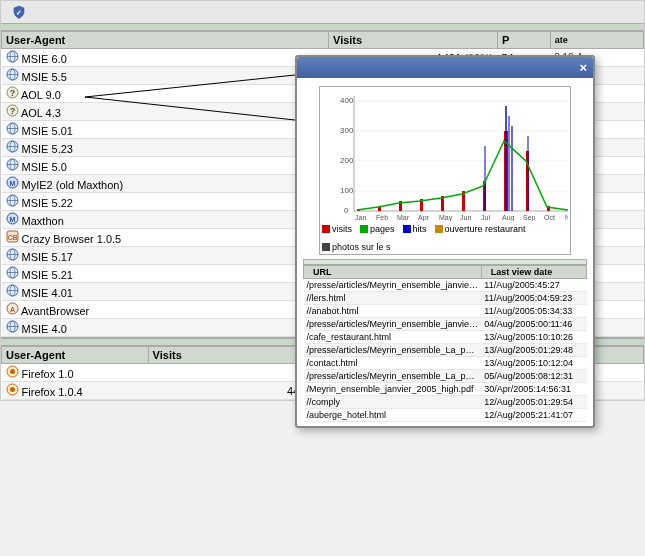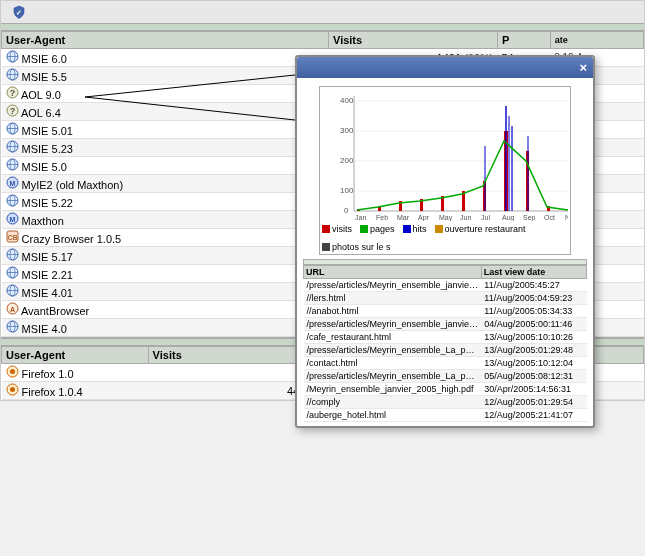--- a/index.html
+++ b/index.html
@@ -200,21 +200,21 @@
     }
 
     .last-pages-table {
       width: 100%;
       border-collapse: collapse;
       font-size: 9px;
     }
 
     .last-pages-table thead th {
       background: #d0d8d0;
-      padding: 1px 2px;
+      padding: 1px 9px;
       border: 1px solid #aaa;
       font-size: 9px;
     }
 
     .last-pages-table tbody td {
       padding: 1px 3px;
       border-bottom: 1px solid #e8e8e8;
       white-space: nowrap;
       overflow: hidden;
       max-width: 160px;
@@ -304,21 +304,21 @@
                 <text x="6.5" y="10" text-anchor="middle" font-size="9" fill="#555533" font-weight="bold">?</text>
               </svg> <span>AOL 9.0</span></td>
     <td class="visits-col">63 <span class="percent-col">(2%)</span></td>
     <td></td>
     <td class="date-col">3:34:4</td>
   </tr>
           <tr>
     <td><svg width="13" height="13" viewBox="0 0 13 13" xmlns="http://www.w3.org/2000/svg">
                 <circle cx="6.5" cy="6.5" r="5.5" fill="#eeeedd" stroke="#888855" stroke-width="1"></circle>
                 <text x="6.5" y="10" text-anchor="middle" font-size="9" fill="#555533" font-weight="bold">?</text>
-              </svg> <span>AOL 6.4</span></td>
+              </svg> <span>AOL 4.3</span></td>
     <td class="visits-col">29 <span class="percent-col">(1%)</span></td>
     <td></td>
     <td class="date-col">7:06:2</td>
   </tr>
           <tr>
     <td><svg width="13" height="13" viewBox="0 0 13 13" xmlns="http://www.w3.org/2000/svg">
                 <circle cx="6.5" cy="6.5" r="5.5" fill="#ddeeff" stroke="#4466aa" stroke-width="1"></circle>
                 <ellipse cx="6.5" cy="6.5" rx="2.5" ry="5.5" fill="none" stroke="#4466aa" stroke-width="0.7"></ellipse>
                 <line x1="1" y1="6.5" x2="12" y2="6.5" stroke="#4466aa" stroke-width="0.7"></line>
               </svg> <span>MSIE 5.01</span></td>
@@ -391,21 +391,21 @@
               </svg> <span>MSIE 5.17</span></td>
     <td class="visits-col">2 <span class="percent-col">(0%)</span></td>
     <td></td>
     <td class="date-col">6:16:3</td>
   </tr>
           <tr>
     <td><svg width="13" height="13" viewBox="0 0 13 13" xmlns="http://www.w3.org/2000/svg">
                 <circle cx="6.5" cy="6.5" r="5.5" fill="#ddeeff" stroke="#4466aa" stroke-width="1"></circle>
                 <ellipse cx="6.5" cy="6.5" rx="2.5" ry="5.5" fill="none" stroke="#4466aa" stroke-width="0.7"></ellipse>
                 <line x1="1" y1="6.5" x2="12" y2="6.5" stroke="#4466aa" stroke-width="0.7"></line>
-              </svg> <span>MSIE 2.21</span></td>
+              </svg> <span>MSIE 5.21</span></td>
     <td class="visits-col">1 <span class="percent-col">(0%)</span></td>
     <td></td>
     <td class="date-col">1:39:5</td>
   </tr>
           <tr>
     <td><svg width="13" height="13" viewBox="0 0 13 13" xmlns="http://www.w3.org/2000/svg">
                 <circle cx="6.5" cy="6.5" r="5.5" fill="#ddeeff" stroke="#4466aa" stroke-width="1"></circle>
                 <ellipse cx="6.5" cy="6.5" rx="2.5" ry="5.5" fill="none" stroke="#4466aa" stroke-width="0.7"></ellipse>
                 <line x1="1" y1="6.5" x2="12" y2="6.5" stroke="#4466aa" stroke-width="0.7"></line>
               </svg> <span>MSIE 4.01</span></td>

